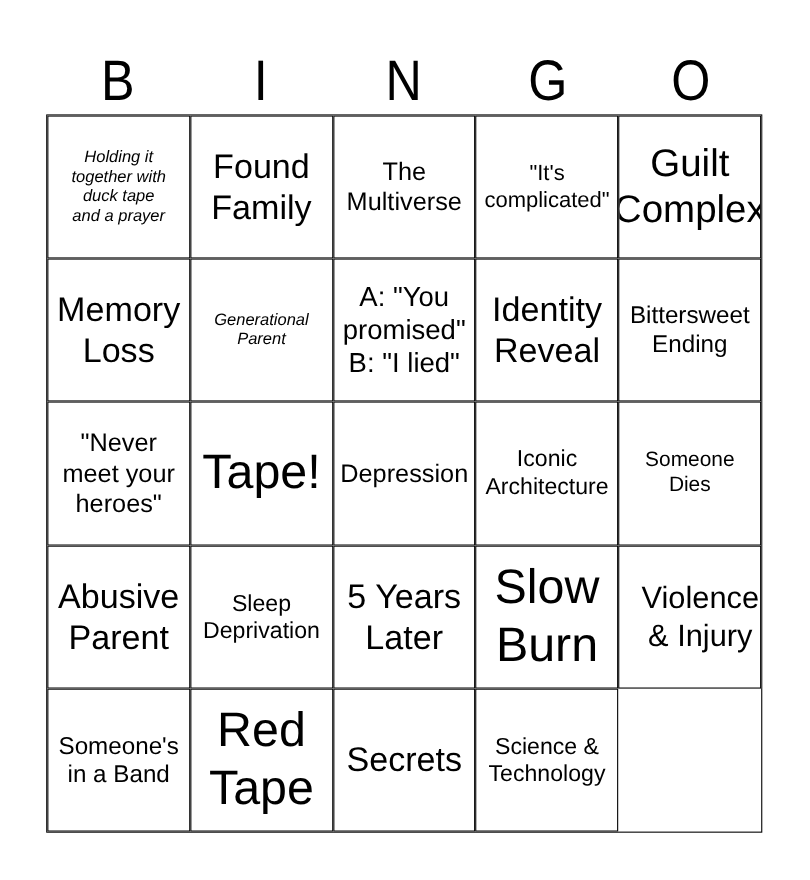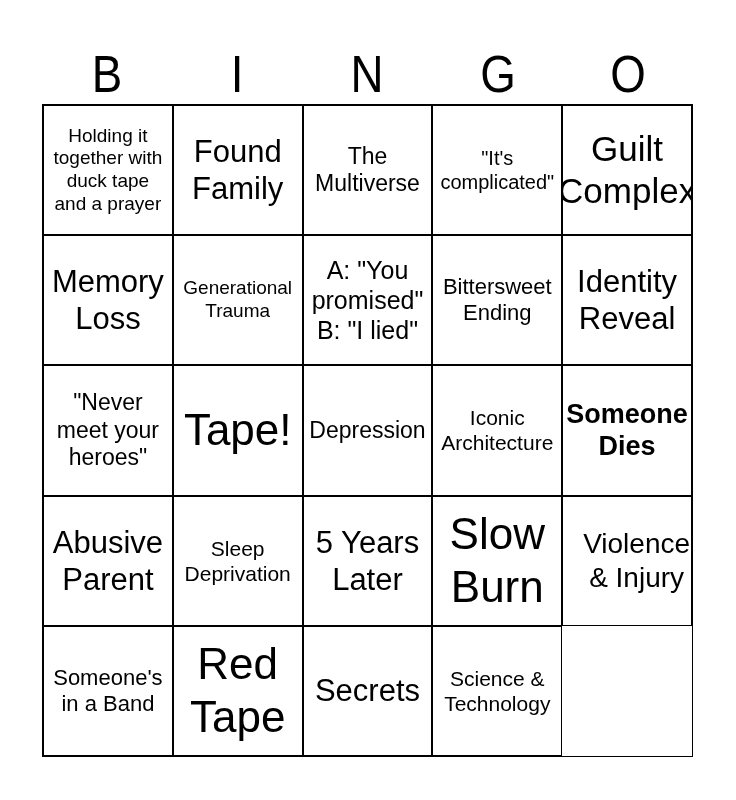--- a/index.html
+++ b/index.html
@@ -57,27 +57,27 @@
     background: #ffffff;
   }
   .cell-text {
     white-space: pre-line;
     line-height: 1.2;
   }
   .fs44 { font-size: 44px; }
   .fs31 { font-size: 31px; }
   .fs29 { font-size: 35px; }
   .fs28 { font-size: 28px; margin-left: 19px; }
-  .fs27 { font-size: 27px; font-weight: bold; }
+  .fs27 { font-size: 19px; }
   .fs25 { font-size: 25px; }
   .fs23 { font-size: 23px; }
   .fs22 { font-size: 22px; }
   .fs21 { font-size: 21px; }
   .fs20 { font-size: 20px; }
-  .fs19 { font-size: 19px; }
+  .fs19 { font-size: 15px; font-style: italic; }
 </style>
 </head>
 <body>
 
 <div class="page">
 
   <div class="bingo-title">
     <span class="letter">B</span>
     <span class="letter">I</span>
     <span class="letter">N</span>
@@ -108,35 +108,35 @@
     <div class="cell">
         <span class="cell-text fs29">Guilt
 Complex</span>
       </div>
     <div class="cell">
         <span class="cell-text fs31">Memory
 Loss</span>
       </div>
     <div class="cell">
         <span class="cell-text fs19">Generational
-Trauma</span>
+Parent</span>
       </div>
     <div class="cell">
         <span class="cell-text fs25">A: "You
 promised"
 B: "I lied"</span>
       </div>
     <div class="cell">
-        <span class="cell-text fs22">Bittersweet
-Ending</span>
+        <span class="cell-text fs31">Identity
+Reveal</span>
       </div>
 
     <div class="cell">
-        <span class="cell-text fs31">Identity
-Reveal</span>
+        <span class="cell-text fs22">Bittersweet
+Ending</span>
       </div>
     <div class="cell">
         <span class="cell-text fs23">"Never
 meet your
 heroes"</span>
       </div>
     <div class="cell">
         <span class="cell-text fs44">Tape!</span>
       </div>
     <div class="cell">

